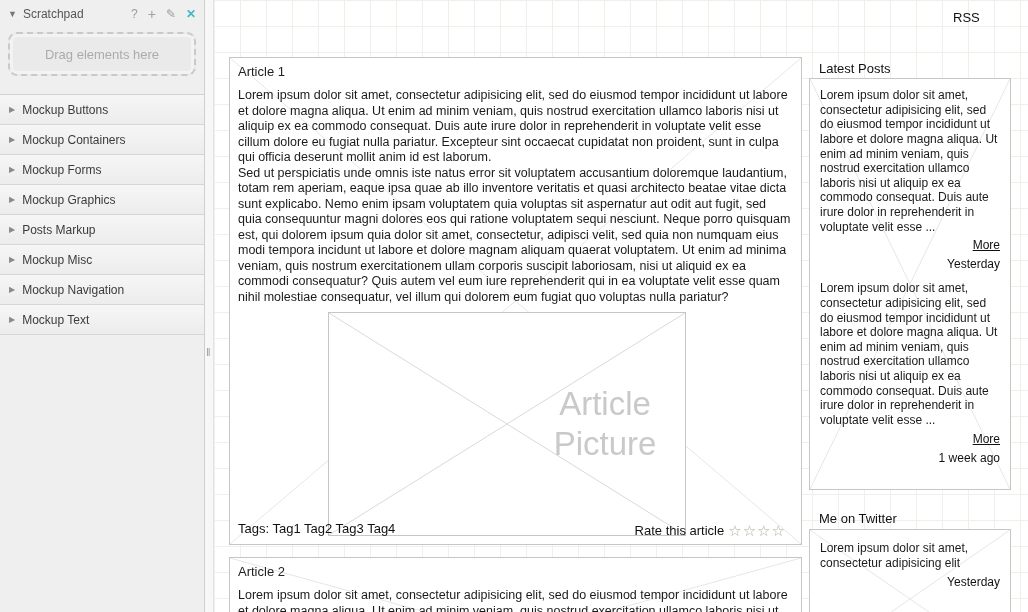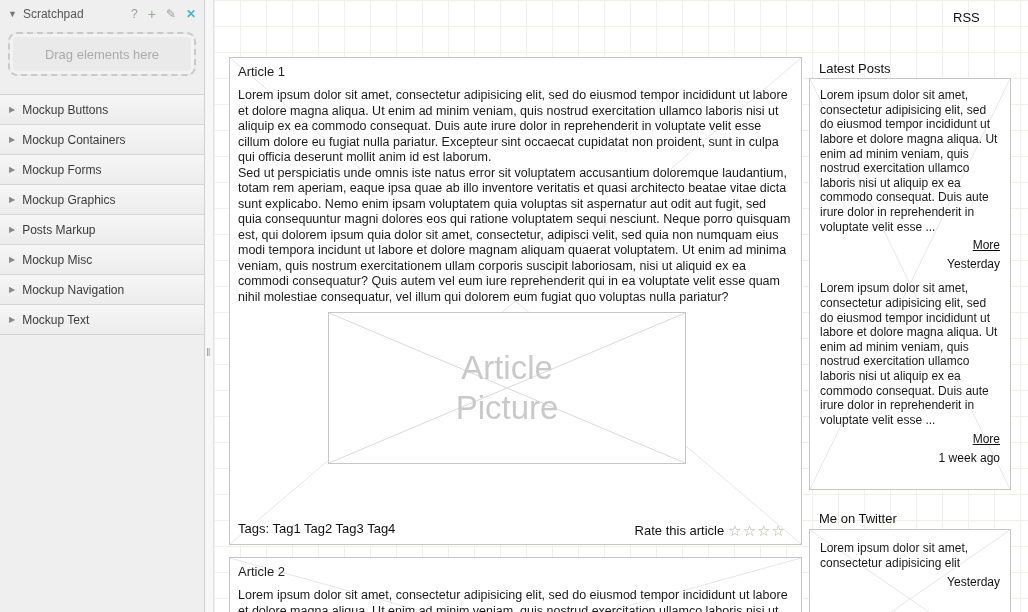--- a/index.html
+++ b/index.html
@@ -84,23 +84,23 @@
   
   .article1 { left:15px; top:57px; width:573px; height:488px; }
   .box-title { position:absolute; left:8px; top:6px; font-size:13px; color:#222; }
   .article-body {
     position:absolute; left:8px; right:8px; top:30px;
     font-size:12.5px; line-height:1.24; color:#1a1a1a;
   }
   .article-body .para { white-space:normal; }
 
   .article-picture {
-    position:absolute; left:98px; top:254px; width:358px; height:152px;
+    position:absolute; left:98px; top:254px; width:358px; height:224px;
     background:#ffffff; border:1px solid #c6c6c6;
-    display:flex; align-items:center; justify-content:center;
+    display:flex; align-items:center; justify-content:flex-end;
   }
   .picture-label {
     position:relative; width:160px; text-align:center;
     font-size:33px; line-height:1.2; color:#c9c9c9;
   }
 
   .tags-line { position:absolute; left:8px; bottom:8px; font-size:13px; color:#111; }
   .rate-group {
     position:absolute; right:16px; bottom:6px;
     display:flex; align-items:center; gap:4px;

